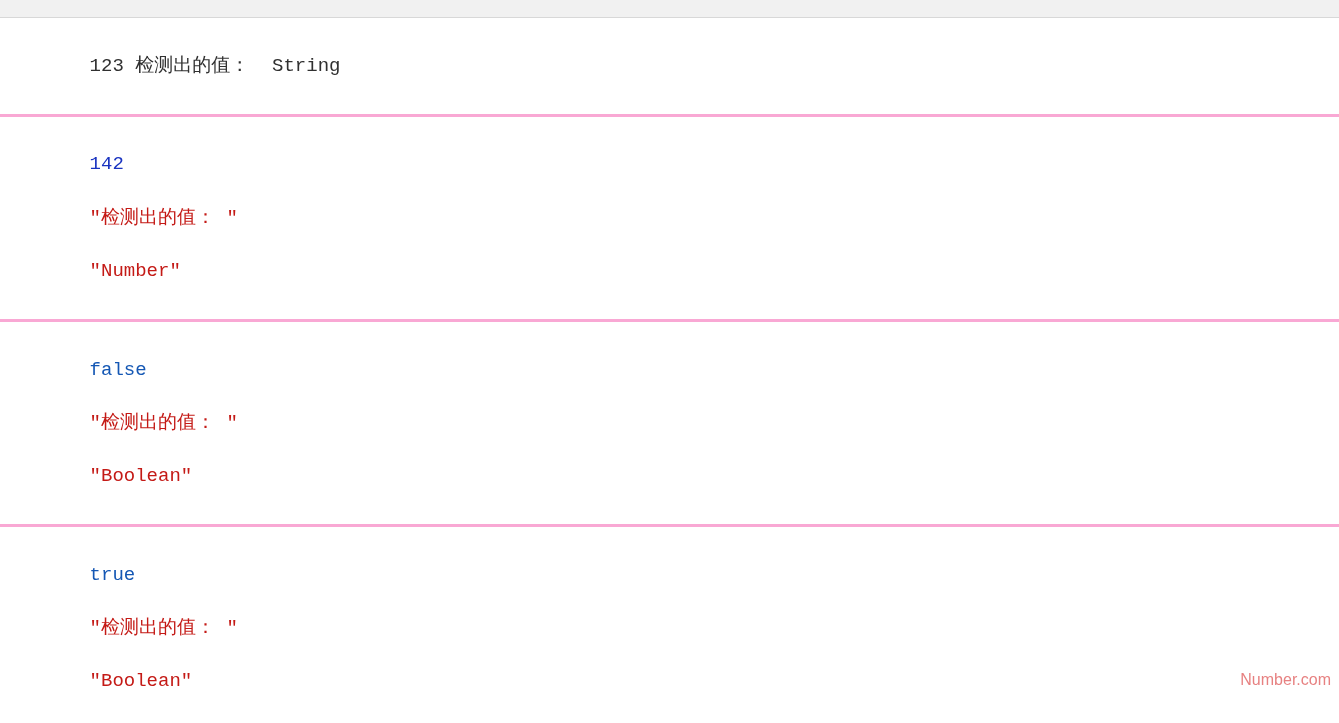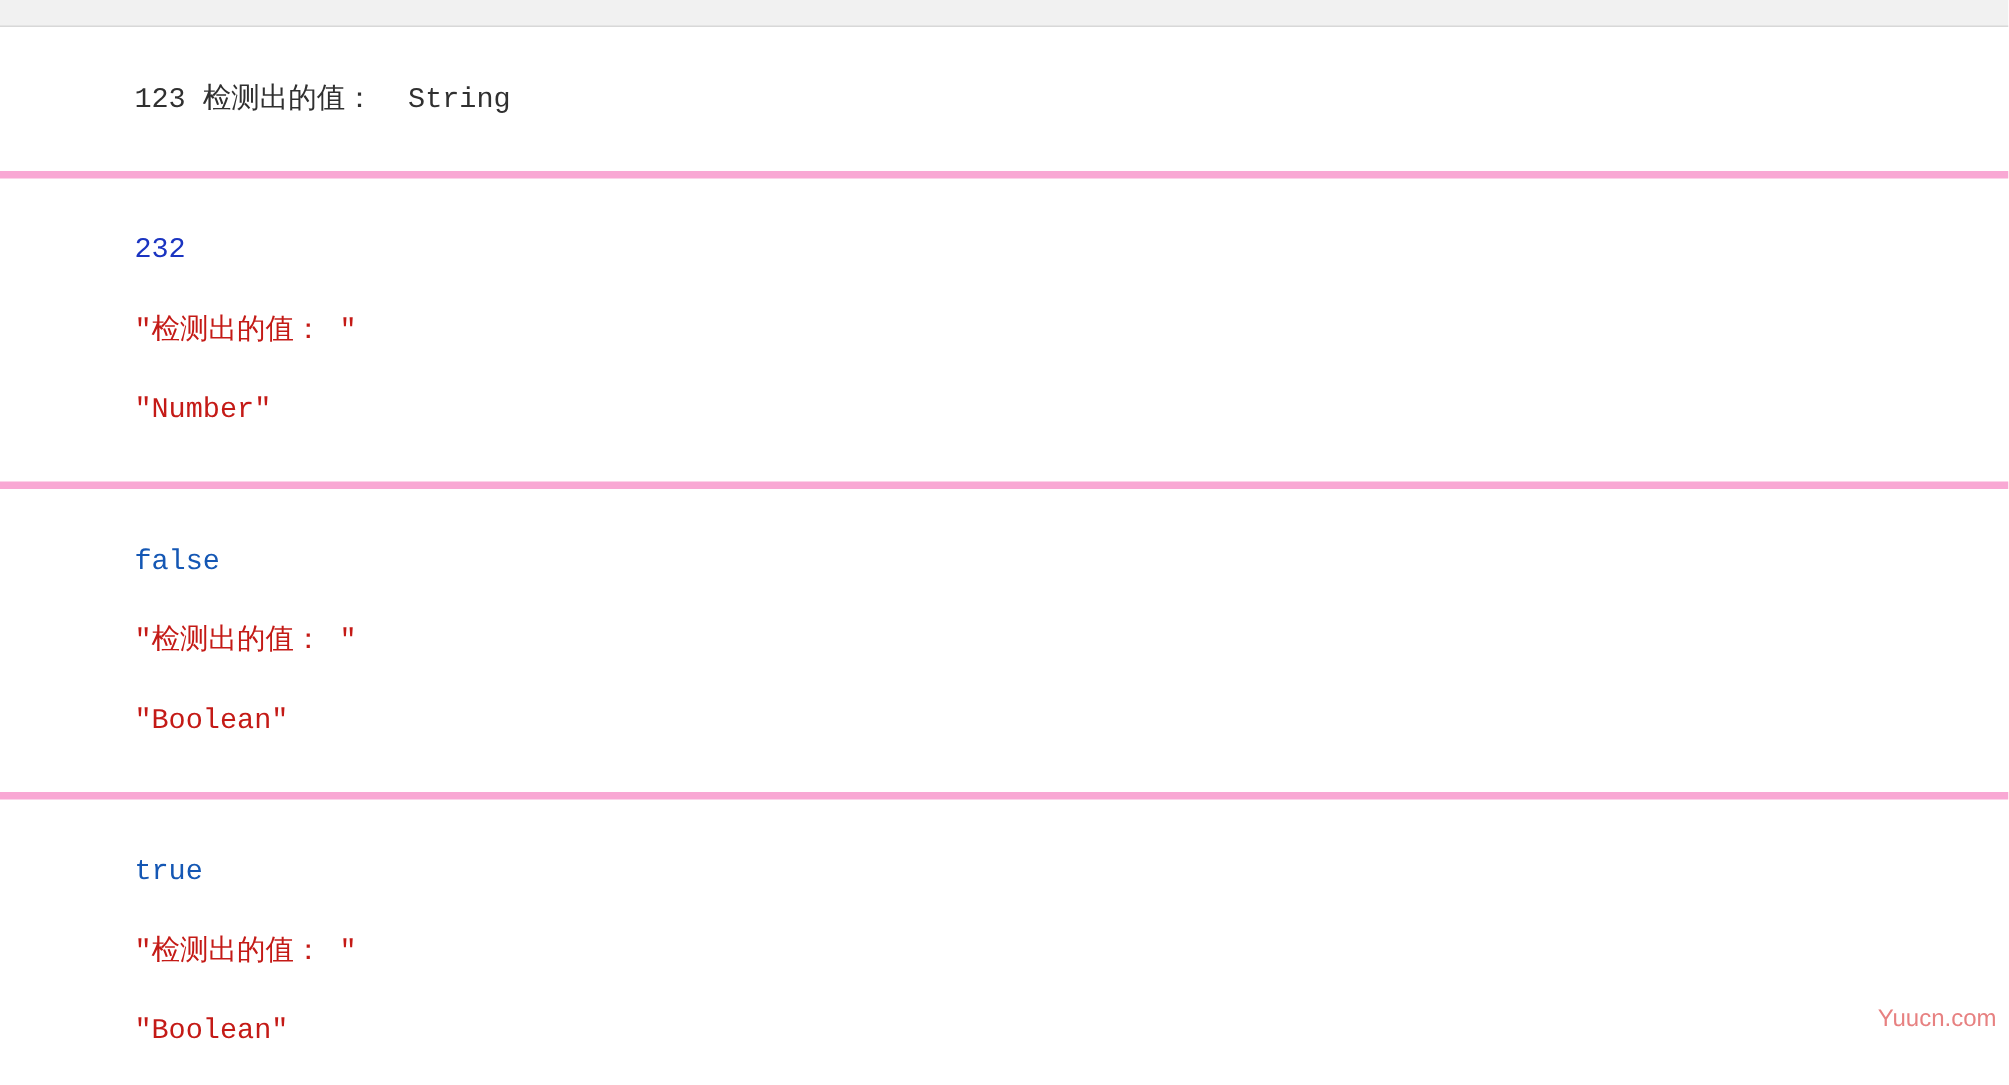--- a/index.html
+++ b/index.html
@@ -13,21 +13,21 @@
     .toolbar {
       height: 18px;
       background: #f1f1f1;
       border-bottom: 1px solid #d8d8d8;
     }
     .console {
       padding: 0;
     }
     .log-row {
       padding: 8px 8px 8px 44px;
-      border-bottom: 5px solid #f9a8d4;
+      border-bottom: 3px solid #f9a8d4;
       white-space: pre-wrap;
       position: relative;
     }
     .num { color: #1a34c1; }
     .str { color: #c41a16; }
     .bool { color: #1457b4; margin-top: 32px; }
     .plain { color: #303030; }
     .watermark {
       position: fixed;
       bottom: 32px;
@@ -43,21 +43,21 @@
 
 <div class="toolbar"></div>
 
 <div class="console">
 
   <div class="log-row">
     <span class="plain">123 检测出的值：  String</span>
   </div>
 
   <div class="log-row">
-    <span class="num">232</span>
+    <span class="num">142</span>
     <span> </span>
     <span class="str">"检测出的值： "</span>
     <span> </span>
     <span class="str">"Number"</span>
   </div>
 
   <div class="log-row">
     <span class="bool">false</span>
     <span> </span>
     <span class="str">"检测出的值： "</span>
@@ -68,13 +68,13 @@
   <div class="log-row">
     <span class="bool">true</span>
     <span> </span>
     <span class="str">"检测出的值： "</span>
     <span> </span>
     <span class="str">"Boolean"</span>
   </div>
 
 </div>
 
-<div class="watermark">Yuucn.com</div>
+<div class="watermark">Number.com</div>
 
 </body></html>

